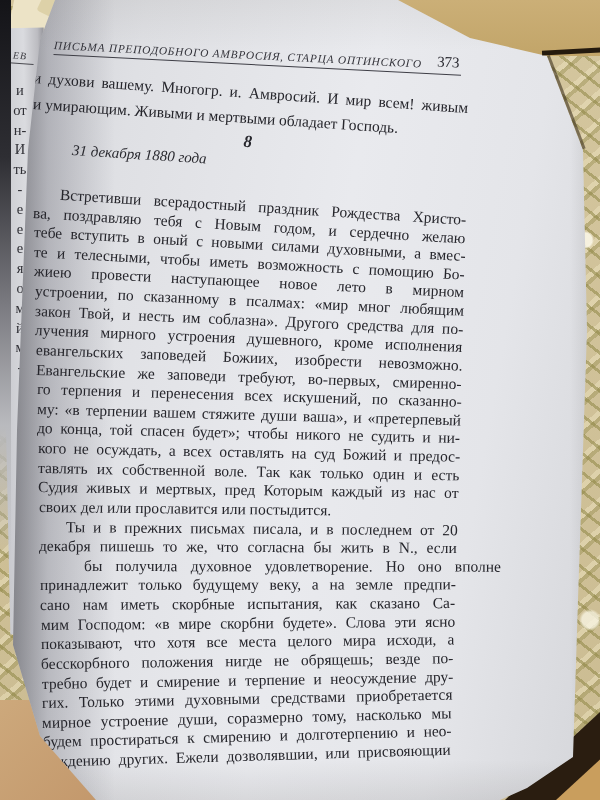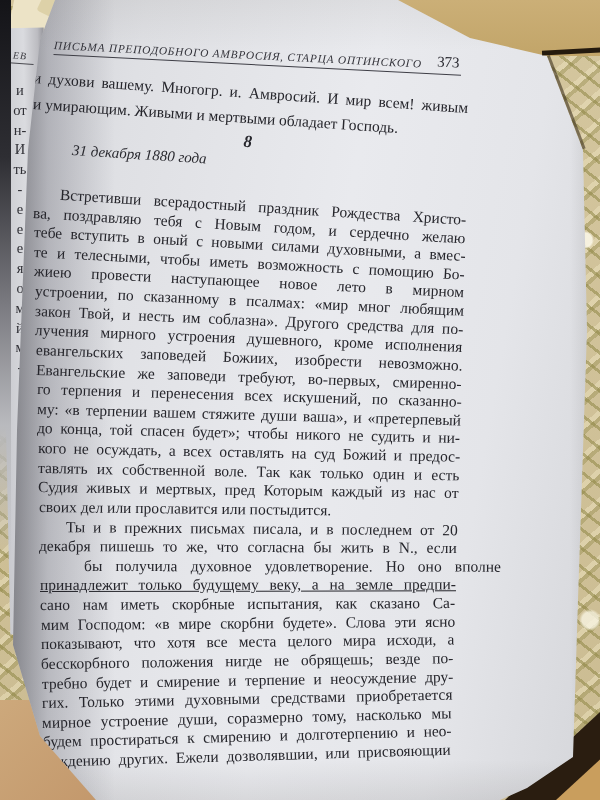--- a/index.html
+++ b/index.html
@@ -131,21 +131,21 @@
         <div class="tline just" style="top: 380.2px; left: 36.5px; width: 425px; transform: rotate(1.73deg);">го терпения и перенесения всех искушений, по сказанно-</div>
         <div class="tline just" style="top: 399.82px; left: 36.85px; width: 424.1px; transform: rotate(1.548deg);">му: «в терпении вашем стяжите души ваша», и «претерпевый</div>
         <div class="tline just" style="top: 419.44px; left: 37.2px; width: 423.2px; transform: rotate(1.366deg);">до конца, той спасен будет»; чтобы никого не судить и ни-</div>
         <div class="tline just" style="top: 439.06px; left: 37.55px; width: 422.3px; transform: rotate(1.184deg);">кого не осуждать, а всех оставлять на суд Божий и предос-</div>
         <div class="tline just" style="top: 458.68px; left: 37.9px; width: 421.4px; transform: rotate(1.002deg);">тавлять их собственной воле. Так как только один и есть</div>
         <div class="tline just" style="top: 478.3px; left: 38.25px; width: 420.5px; transform: rotate(0.82deg);">Судия живых и мертвых, пред Которым каждый из нас от</div>
         <div class="tline just ragged" style="top: 497.92px; left: 38.6px; width: 419.6px; transform: rotate(0.638deg);">своих дел или прославится или постыдится.</div>
         <div class="tline just indent" style="top: 517.54px; left: 38.95px; width: 418.7px; transform: rotate(0.456deg);">Ты и в прежних письмах писала, и в последнем от 20</div>
         <div class="tline just" style="top: 537.16px; left: 39.3px; width: 417.8px; transform: rotate(0.274deg);">декабря пишешь то же, что согласна бы жить в N., если</div>
         <div class="tline just" style="top: 556.78px; left: 39.65px; width: 416.9px; transform: rotate(0.092deg); margin-left: 44px;">бы получила духовное удовлетворение. Но оно вполне</div>
-        <div class="tline just" style="top: 576.4px; left: 40px; width: 416px; transform: rotate(-0.0899999deg); text-decoration: underline;">принадлежит только будущему веку, а на земле предпи-</div>
+        <div class="tline just" style="top: 576.4px; left: 40px; width: 416px; transform: rotate(-0.0899999deg);">принадлежит только будущему веку, а на земле предпи-</div>
         <div class="tline just" style="top: 596.02px; left: 40.35px; width: 415.1px; transform: rotate(-0.272deg);">сано нам иметь скорбные испытания, как сказано Са-</div>
         <div class="tline just" style="top: 615.64px; left: 40.7px; width: 414.2px; transform: rotate(-0.454deg);">мим Господом: «в мире скорбни будете». Слова эти ясно</div>
         <div class="tline just" style="top: 635.26px; left: 41.05px; width: 413.3px; transform: rotate(-0.636deg);">показывают, что хотя все места целого мира исходи, а</div>
         <div class="tline just" style="top: 654.88px; left: 41.4px; width: 412.4px; transform: rotate(-0.818deg);">бесскорбного положения нигде не обрящешь; везде по-</div>
         <div class="tline just" style="top: 674.5px; left: 41.75px; width: 411.5px; transform: rotate(-1deg);">требно будет и смирение и терпение и неосуждение дру-</div>
         <div class="tline just" style="top: 694.12px; left: 42.1px; width: 410.6px; transform: rotate(-1.182deg);">гих. Только этими духовными средствами приобретается</div>
         <div class="tline just" style="top: 713.74px; left: 42.45px; width: 409.7px; transform: rotate(-1.364deg);">мирное устроение души, соразмерно тому, насколько мы</div>
         <div class="tline just" style="top: 733.36px; left: 42.8px; width: 408.8px; transform: rotate(-1.546deg);">будем простираться к смирению и долготерпению и нео-</div>
         <div class="tline just" style="top: 752.98px; left: 43.15px; width: 407.9px; transform: rotate(-1.728deg);">суждению других. Ежели дозволявшии, или присвояющии</div>
       </div>

